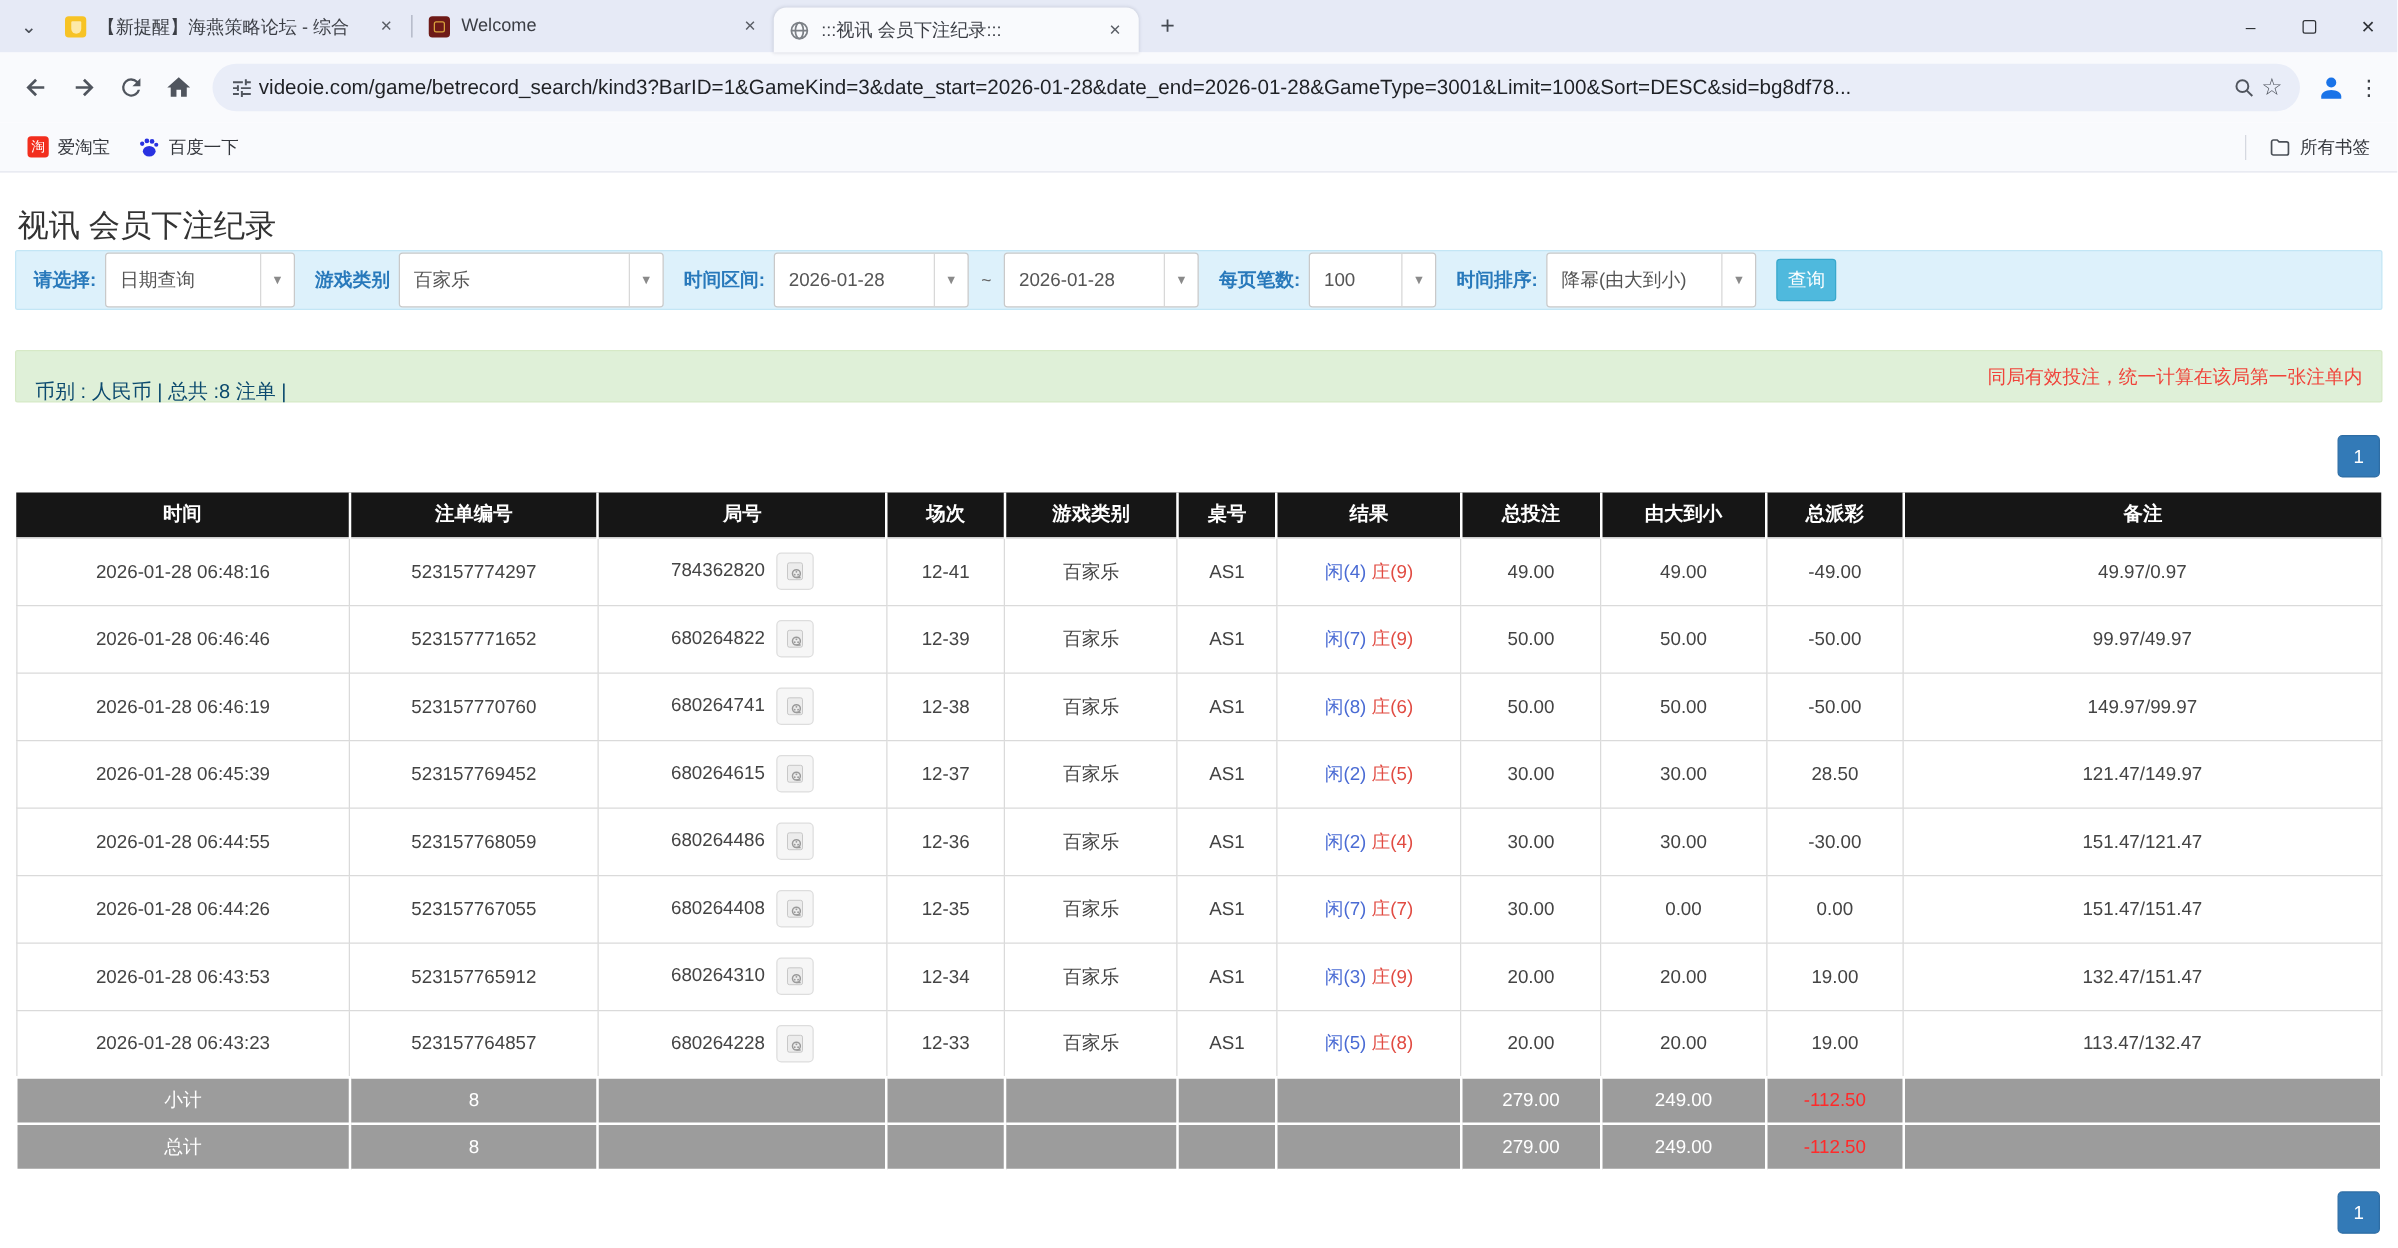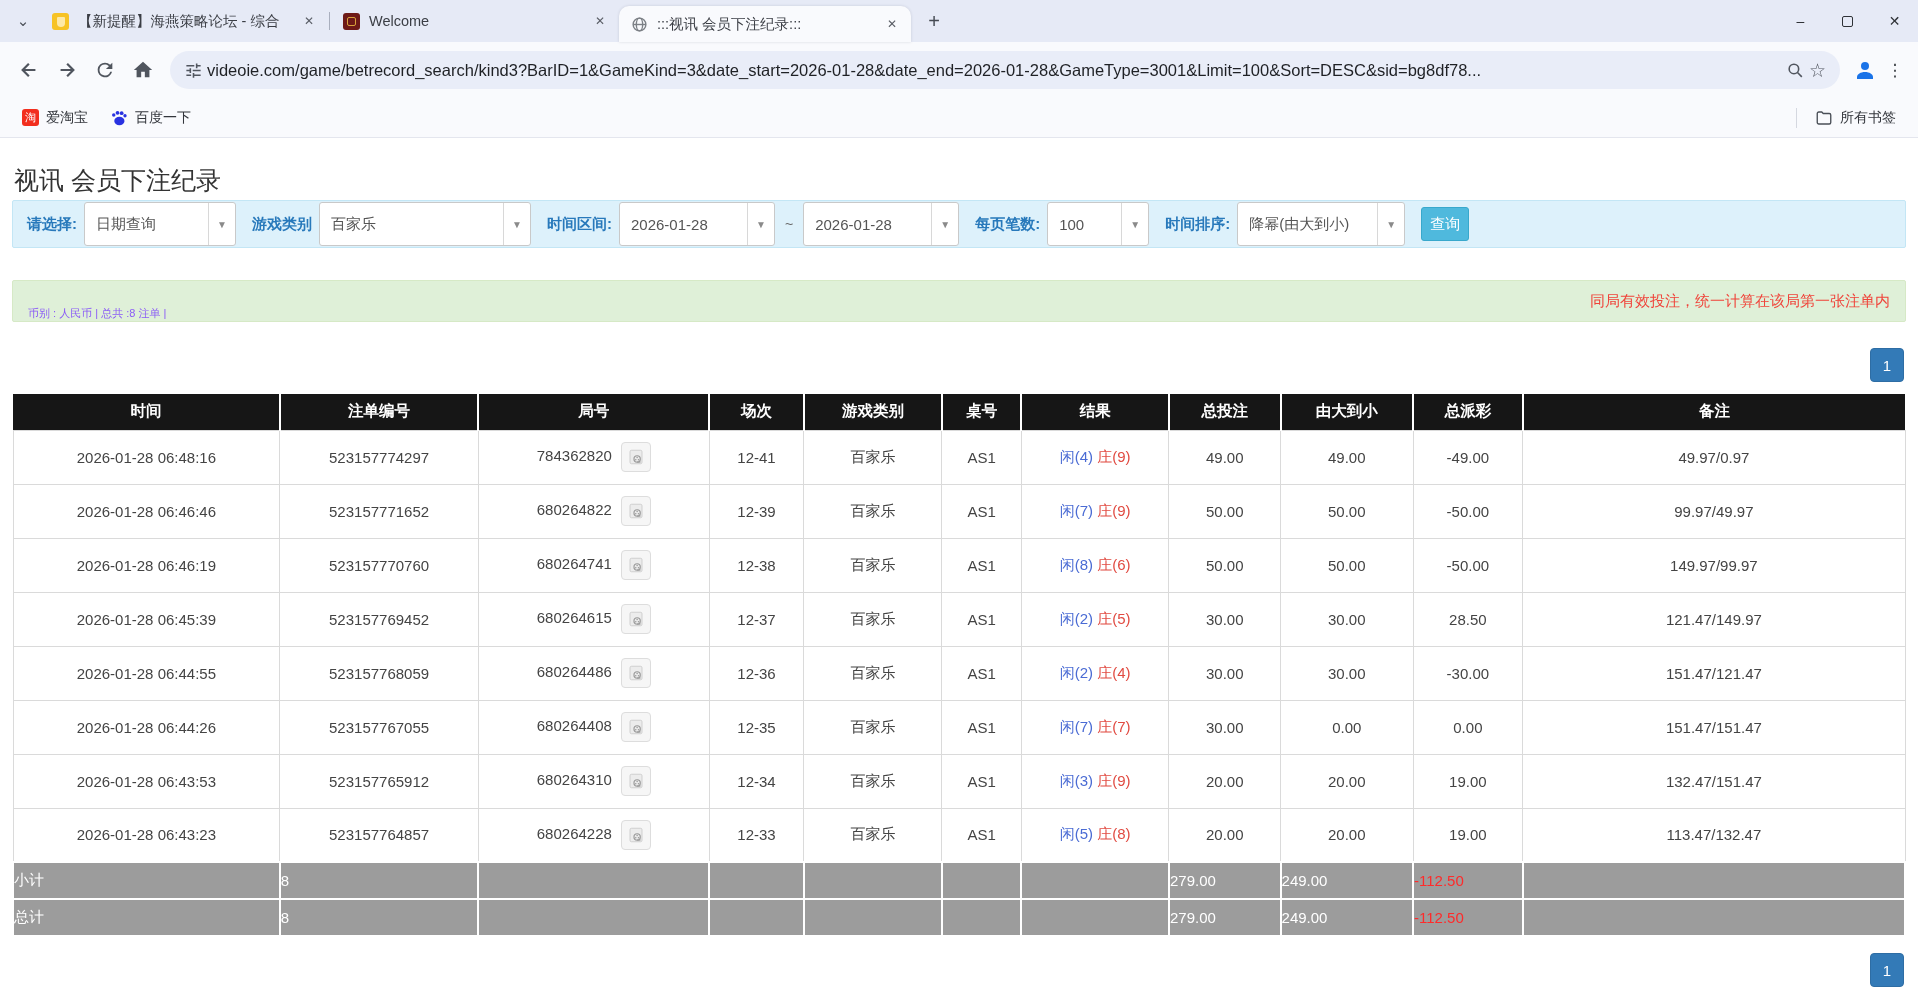--- a/index.html
+++ b/index.html
@@ -64,21 +64,21 @@
   .sel .val { flex:1; padding:0 8px 0 11px; font-size:15px; color:#555; white-space:nowrap; }
   .sel .arrow { width:27px; align-self:stretch; border-left:1px solid #d8d8d8; display:flex;
     align-items:center; justify-content:center; color:#8a8a8a; font-size:10px; }
   .w150{width:152px;} .w210{width:212px;} .w155{width:156px;} .w100{width:102px;} .w165{width:168px;}
   .tilde { color:#666; font-size:14px; margin:0 10px 0 -6px; }
   .searchbtn { width:48px; height:34px; background:#4fb9dd; border:1px solid #38a8cc; border-radius:3px;
     color:#fff; font-size:15px; font-family:"Liberation Sans",sans-serif; }
 
   .infobar { height:42px; margin-top:32px; background:#dff0d8; border:1px solid #d6e9c6; border-radius:2px;
     display:flex; align-items:center; justify-content:space-between; padding:0 15px; }
-  .infobar .left { color:#8b5cf6; font-size:11px;margin-top:24px; }
+  .infobar .left { color:#0c4a6e; font-size:16px;margin-top:24px; }
   .infobar .right { color:#f0433a; font-size:15px; }
 
   .pagrow { display:flex; justify-content:flex-end; margin:26px 2px 12px 0; }
   .pagrow.bottom { margin:16px 2px 0 0; }
   .pgbtn { min-width:34px; height:34px; background:#337ab7; border:1px solid #2e6da4; border-radius:4px;
     color:#fff; font-size:15px; display:flex; align-items:center; justify-content:center; }
 
   table.bets { width:100%; border-collapse:collapse; table-layout:fixed; }
   .bets thead th { background:#161616; color:#fff; font-size:15.5px; font-weight:bold;
     height:36px; border-left:2px solid #fff; }
@@ -87,21 +87,21 @@
     font-size:15px; color:#444; background:#fff; }
   .res-p { color:#4a6bd4; }
   .res-b { color:#e14b42; }
   .link-blue { color:#2d7cd6; }
   .neg { color:#f32525; }
   .roundcell .vbtn { display:inline-flex; width:30px; height:30px; background:#f6f6f6;
     border:1px solid #ddd; border-radius:4px; align-items:center; justify-content:center;
     vertical-align:middle; margin-left:9px; }
   .roundcell .vbtn svg { width:18px; height:18px; }
   .bets tfoot td { height:37px; background:#9c9c9c; color:#fff; font-size:15px;
-    border:2px solid #fff; }
+    text-align:center; border:2px solid #fff; }
   .bets tfoot td.neg { color:#ff2a2a; }
 </style>
 </head>
 <body>
 
 <div class="tabstrip">
   <div class="tab-search">⌄</div>
 
   <div class="tab">
     <span class="fav fav1">

